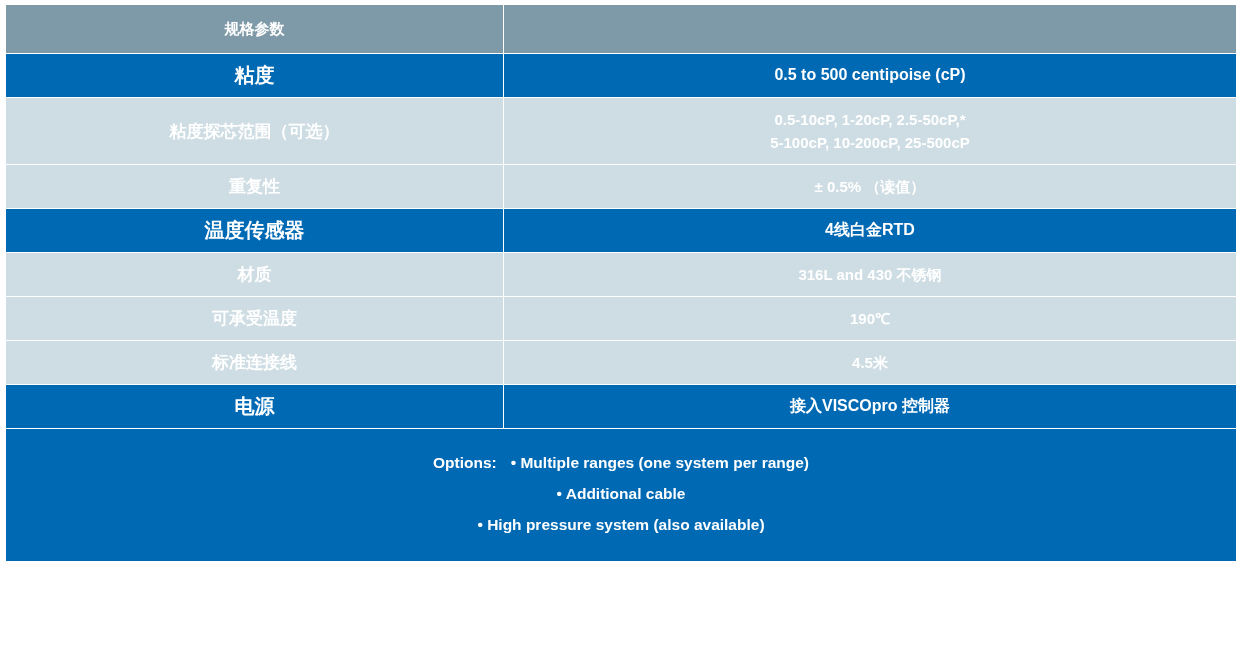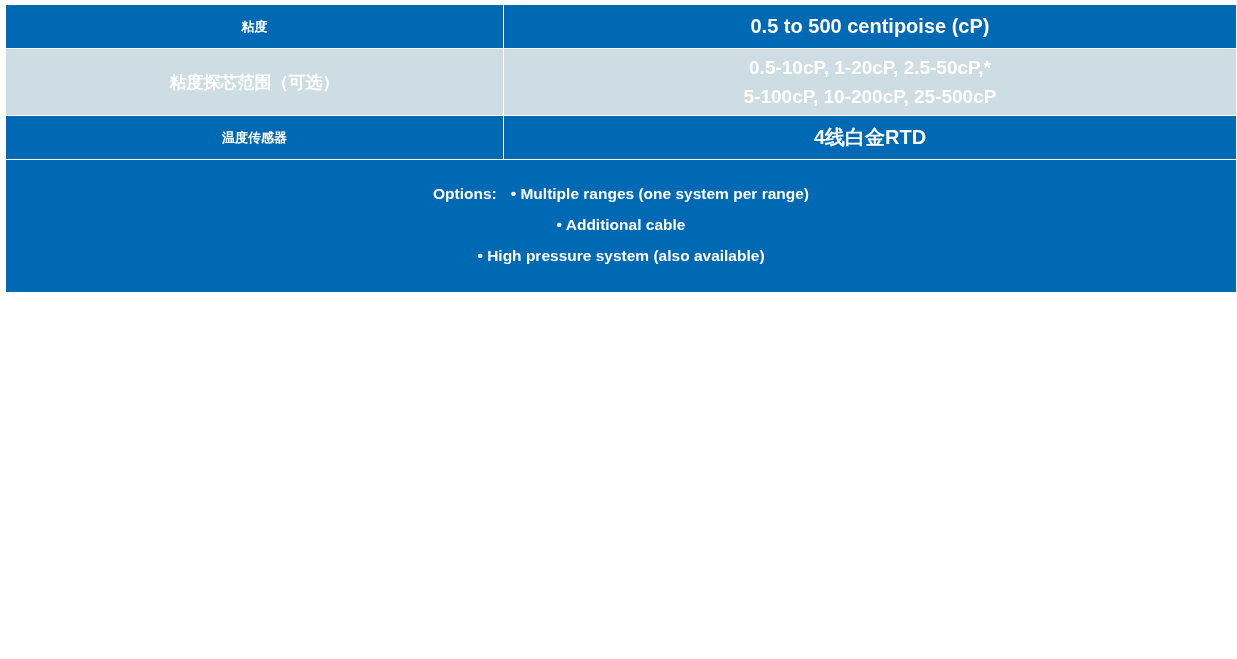--- a/index.html
+++ b/index.html
@@ -41,36 +41,36 @@
     height: 48px;
   }
   tr.header-row td.col-value {
     background: #7e9aa8;
   }
 
   tr.blue-row td {
     background: #0069b4;
     color: #ffffff;
     font-weight: bold;
-    font-size: 13px;
+    font-size: 20px;
     height: 43px;
   }
   tr.blue-row td.col-value {
-    font-size: 20px;
+    font-size: 16px;
   }
 
   tr.light-row td {
     background: #cedde3;
     color: #ffffff;
     font-size: 17px;
     height: 43px;
     font-weight: bold;
   }
   tr.light-row td.col-value {
-    font-size: 19px;
+    font-size: 15px;
     font-weight: bold;
   }
   tr.light-row.tall td {
     height: 66px;
   }
   .value-line {
     display: block;
     line-height: 1.55;
   }
   tr.options-row td {
@@ -91,50 +91,84 @@
   .options-label {
     margin-right: 14px;
   }
 </style>
 </head>
 <body>
 
 <div id="page">
   <table class="spec-table">
     <tbody>
+      <tr class="header-row">
+        <td class="col-label">规格参数</td>
+        <td class="col-value"></td>
+      </tr>
 
       <tr class="blue-row">
         <td class="col-label">粘度</td>
         <td class="col-value">
           <span class="value-line">0.5 to 500 centipoise (cP)</span>
         </td>
       </tr>
 
       <tr class="light-row tall">
         <td class="col-label">粘度探芯范围（可选）</td>
         <td class="col-value">
           <span class="value-line">0.5-10cP, 1-20cP, 2.5-50cP,*</span>
           <span class="value-line">5-100cP, 10-200cP, 25-500cP</span>
         </td>
       </tr>
 
 
+      <tr class="light-row">
+        <td class="col-label">重复性</td>
+        <td class="col-value">
+          <span class="value-line">± 0.5% （读值）</span>
+        </td>
+      </tr>
 
       <tr class="blue-row">
         <td class="col-label">温度传感器</td>
         <td class="col-value">
           <span class="value-line">4线白金RTD</span>
         </td>
       </tr>
 
+      <tr class="light-row">
+        <td class="col-label">材质</td>
+        <td class="col-value">
+          <span class="value-line">316L and 430 不锈钢</span>
+        </td>
+      </tr>
 
 
+      <tr class="light-row">
+        <td class="col-label">可承受温度</td>
+        <td class="col-value">
+          <span class="value-line">190℃</span>
+        </td>
+      </tr>
 
 
+      <tr class="light-row">
+        <td class="col-label">标准连接线</td>
+        <td class="col-value">
+          <span class="value-line">4.5米</span>
+        </td>
+      </tr>
 
+      <tr class="blue-row">
+        <td class="col-label">电源</td>
+        <td class="col-value">
+          <span class="value-line">接入VISCOpro 控制器</span>
+        </td>
+      </tr>
 
       <tr class="options-row">
         <td colspan="2">
           <div class="options-block">
             <span class="opt-line"><span class="options-label">Options:</span><span>• Multiple ranges (one system per range)</span></span>
             <span class="opt-line">• Additional cable</span>
             <span class="opt-line">• High pressure system (also available)</span>
           </div>
         </td>
       </tr>

